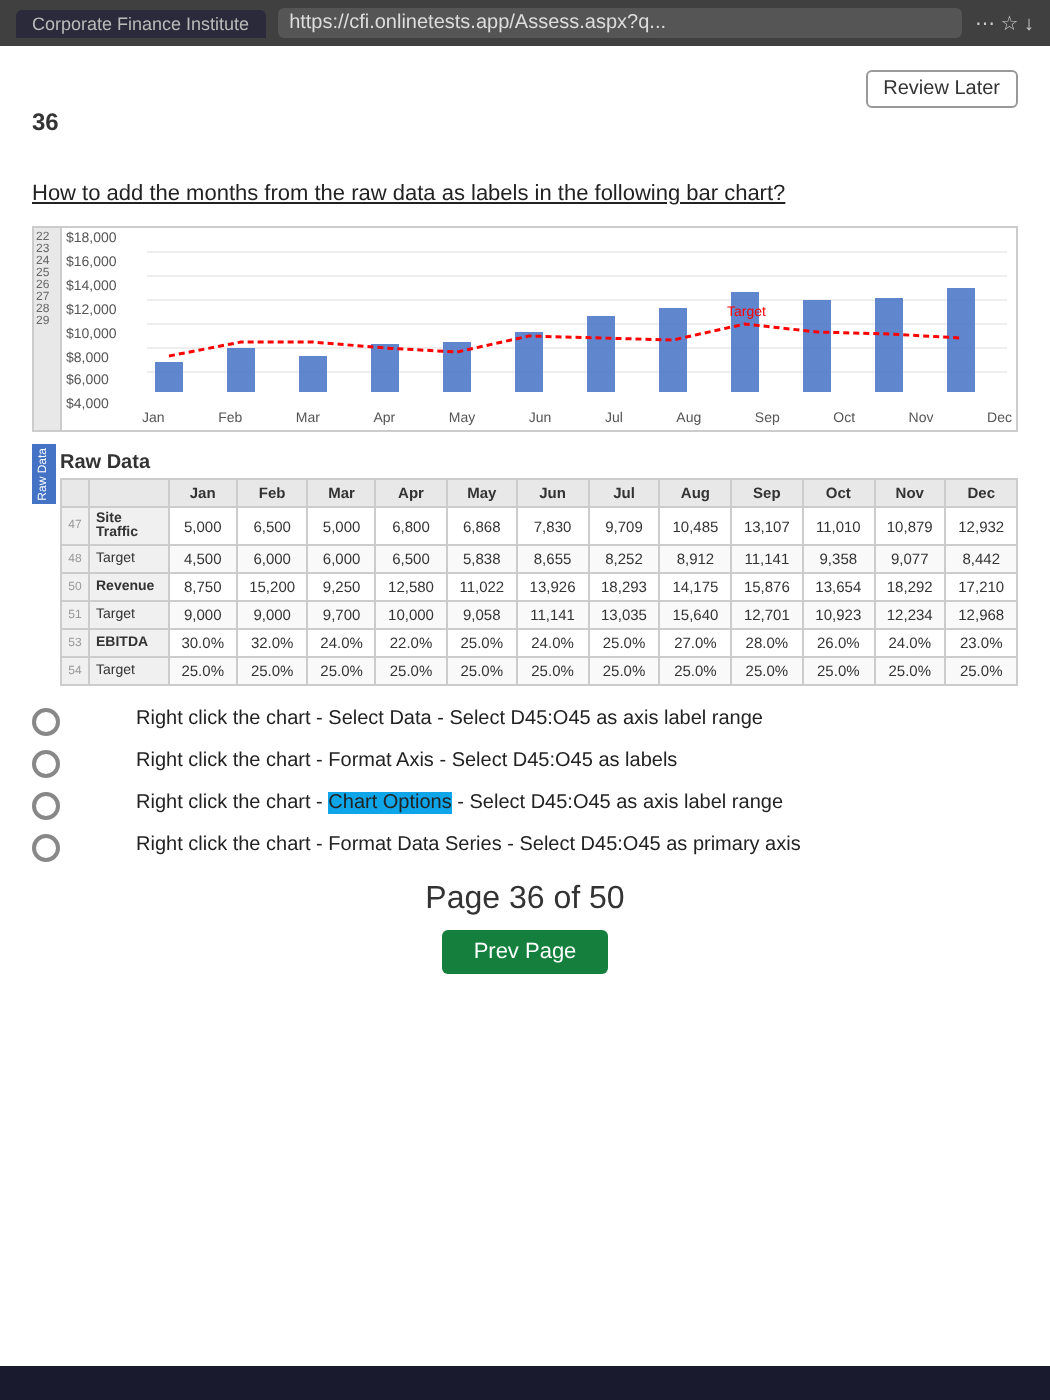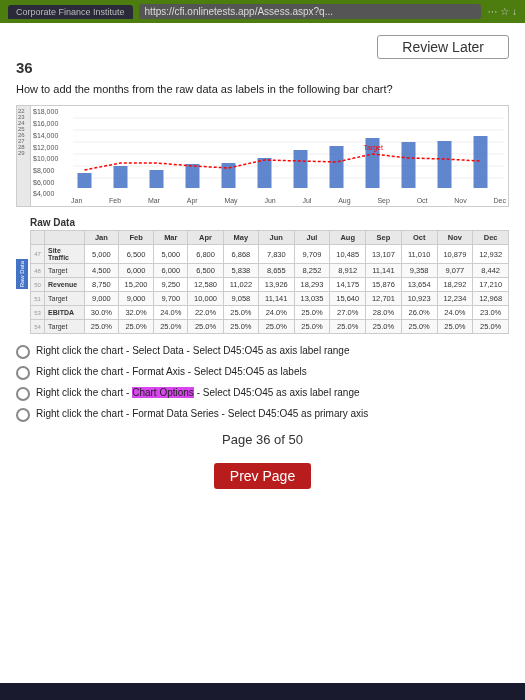--- a/index.html
+++ b/index.html
@@ -4,21 +4,21 @@
   <style>
     * { box-sizing: border-box; margin: 0; padding: 0; }
     body {
       font-family: Arial, sans-serif;
       background: #1a1a2e;
       width: 525px;
       min-height: 700px;
       overflow-x: hidden;
     }
     .browser-bar {
-      background: #4d7c0f;
+      background: #404040;
       padding: 4px 8px;
       display: flex;
       align-items: center;
       gap: 6px;
       font-size: 10px;
       color: #ccc;
     }
     .browser-bar .url {
       background: #555;
       border-radius: 3px;
@@ -38,38 +38,39 @@
       background: #fff;
       margin: 0;
       padding: 12px 16px;
       min-height: 660px;
     }
     .review-later-btn {
       float: right;
       background: #fff;
       border: 1px solid #999;
       border-radius: 3px;
-      padding: 3px 24px;
-      font-size: 14px;
+      padding: 3px 8px;
+      font-size: 10px;
       cursor: pointer;
       color: #333;
       text-align: center;
     }
     .question-number {
-      font-size: 15px;
+      font-size: 12px;
       font-weight: bold;
       color: #333;
-      margin-bottom: 6px;
+      margin-bottom: 22px;
       clear: both;
     }
     .question-text {
       font-size: 11px;
       color: #222;
       margin-bottom: 8px;
       line-height: 1.4;
+      text-decoration: underline;
     }
     
     .chart-container {
       border: 1px solid #ccc;
       margin-bottom: 6px;
       background: #fff;
       position: relative;
     }
     .chart-inner {
       display: flex;
@@ -143,42 +144,43 @@
       border-radius: 50%;
       border: 2px solid #888;
       flex-shrink: 0;
       margin-top: 1px;
       background: #fff;
     }
     .option-text {
       font-size: 10px;
       color: #222;
       line-height: 1.4;
+      margin-left: 32px;
     }
     
     .pagination {
       text-align: center;
       margin-top: 10px;
     }
     .page-info {
-      font-size: 13px;
-      color: #333;
-      margin-bottom: 16px;
+      font-size: 16px;
+      color: #333;
+      margin-bottom: 6px;
     }
     .prev-btn {
-      background: #b91c1c;
+      background: #15803d;
       color: #fff;
       border: none;
       border-radius: 3px;
       padding: 5px 16px;
-      font-size: 14px;
+      font-size: 11px;
       cursor: pointer;
     }
     .highlighted-text {
-      background: #d946ef;
+      background: #0ea5e9;
     }
   </style>
 </head>
 <body>
 
 <div class="browser-bar">
   <span class="tab">Corporate Finance Institute</span>
   <span class="url">https://cfi.onlinetests.app/Assess.aspx?q...</span>
   <span style="font-size:10px;color:#ccc;">⋯ ☆ ↓</span>
 </div>
@@ -260,21 +262,21 @@
           <span>Aug</span>
           <span>Sep</span>
           <span>Oct</span>
           <span>Nov</span>
           <span>Dec</span>
         </div>
       </div>
     </div>
   </div>
 
-  <div style="display:flex;align-items:center;margin:4px 0 2px 0;">
+  <div style="display:flex;margin:4px 0 2px 0;">
     <div style="background:#4472c4;width:12px;height:30px;margin-right:2px;display:flex;align-items:center;justify-content:center;">
       <span style="font-size:6px;color:#fff;writing-mode:vertical-rl;transform:rotate(180deg);">Raw Data</span>
     </div>
     <div style="flex:1;">
       <div class="raw-data-title">Raw Data</div>
       <table class="data-table">
         <thead>
           <tr>
             <th style="width:14px;font-size:6px;"></th>
             <th style="text-align:left;width:40px;"></th>

